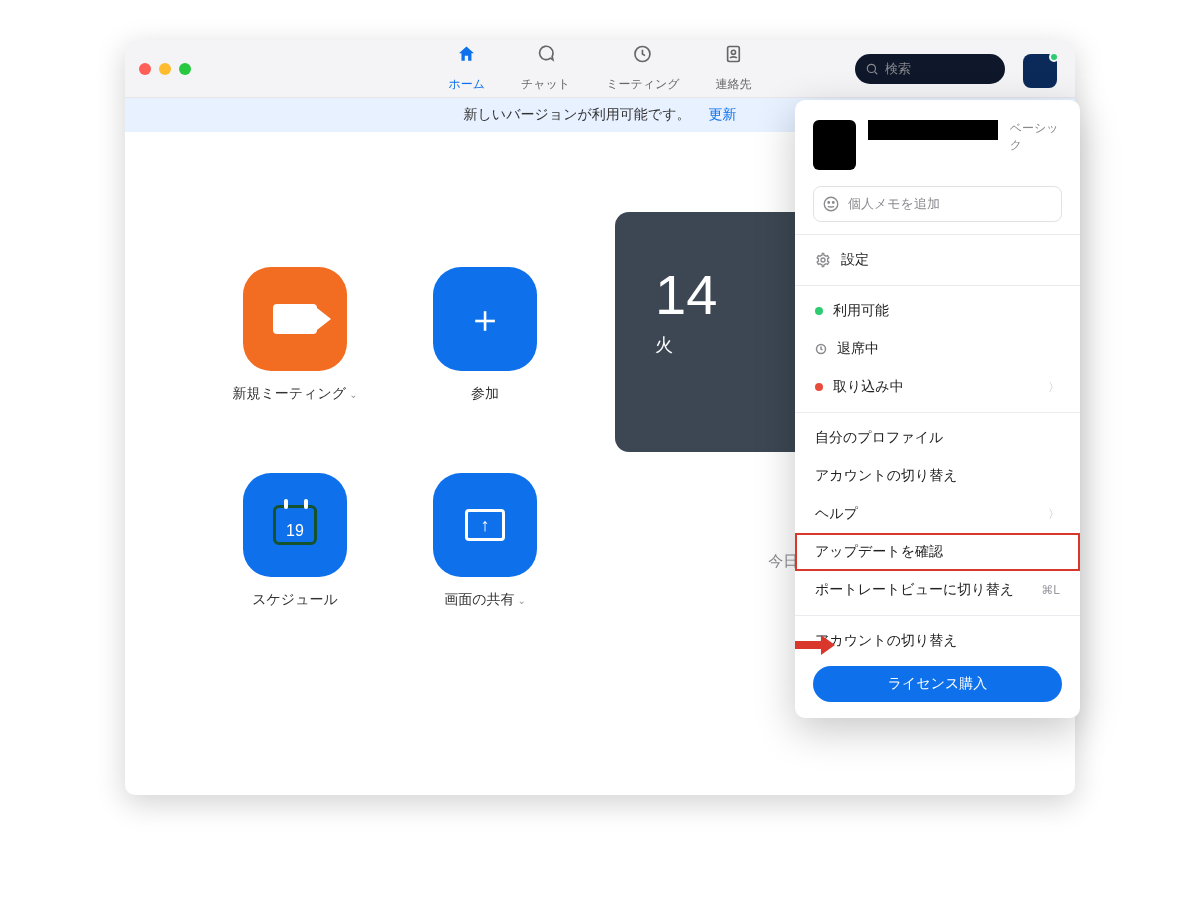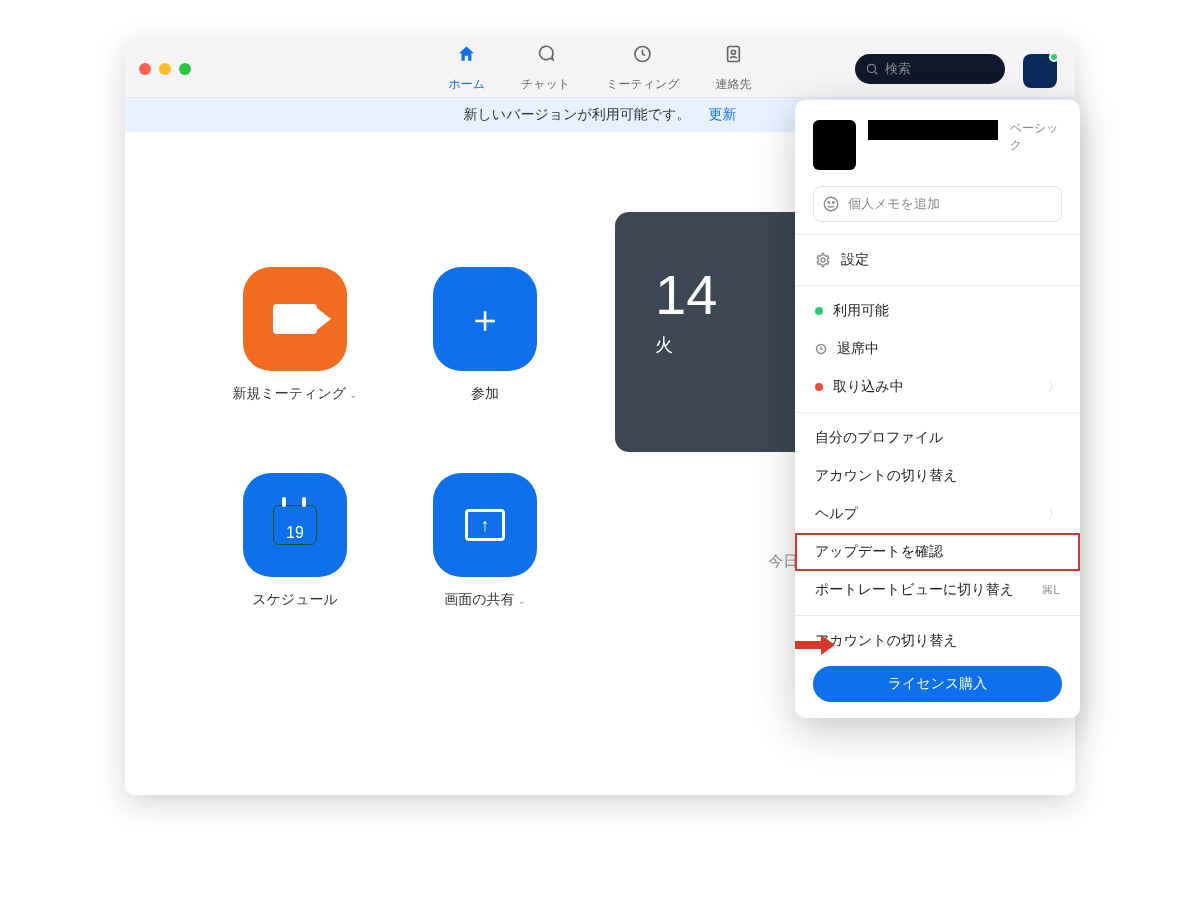--- a/index.html
+++ b/index.html
@@ -56,21 +56,21 @@
   .arrow-annot{
     position:absolute; z-index:60;
   }
   .arrow-annot .shaft{ position:absolute; left:0; top:4px; width:28px; height:8px; background:#d9372b;}
   .arrow-annot .head{ position:absolute; left:26px; top:-2px; width:0; height:0; border-left:14px solid #d9372b; border-top:10px solid transparent; border-bottom:10px solid transparent;}
   .gear{ width:16px; height:16px; color:#8a8a8f; flex-shrink:0;}
   
   .ic-video{ width:44px; height:30px; background:#fff; border-radius:4px; position:relative;}
   .ic-video::after{content:""; position:absolute; right:-14px; top:4px; border-left:14px solid #fff; border-top:11px solid transparent; border-bottom:11px solid transparent;}
   .ic-plus{ font-size:38px; font-weight:300; line-height:1;}
-  .ic-cal{ width:44px; height:40px; border:1px solid #14532d; border-radius:6px; position:relative; display:flex; align-items:flex-end; justify-content:center; font-size:16px; font-weight:500; padding-bottom:2px;}
+  .ic-cal{ width:44px; height:40px; border:3px solid #14532d; border-radius:6px; position:relative; display:flex; align-items:flex-end; justify-content:center; font-size:16px; font-weight:500; padding-bottom:2px;}
   .ic-cal::before{content:""; position:absolute; top:-9px; left:8px; width:4px; height:10px; background:#fff; border-radius:2px; box-shadow:20px 0 #fff;}
   .ic-share{ width:40px; height:32px; border:3px solid #fff; border-radius:4px; display:flex; align-items:center; justify-content:center; font-size:18px; font-weight:700;}
 </style>
 </head>
 <body>
 
 <div class="window">
   <div class="titlebar">
     <div class="traffic">
       <div class="dot red"></div>

